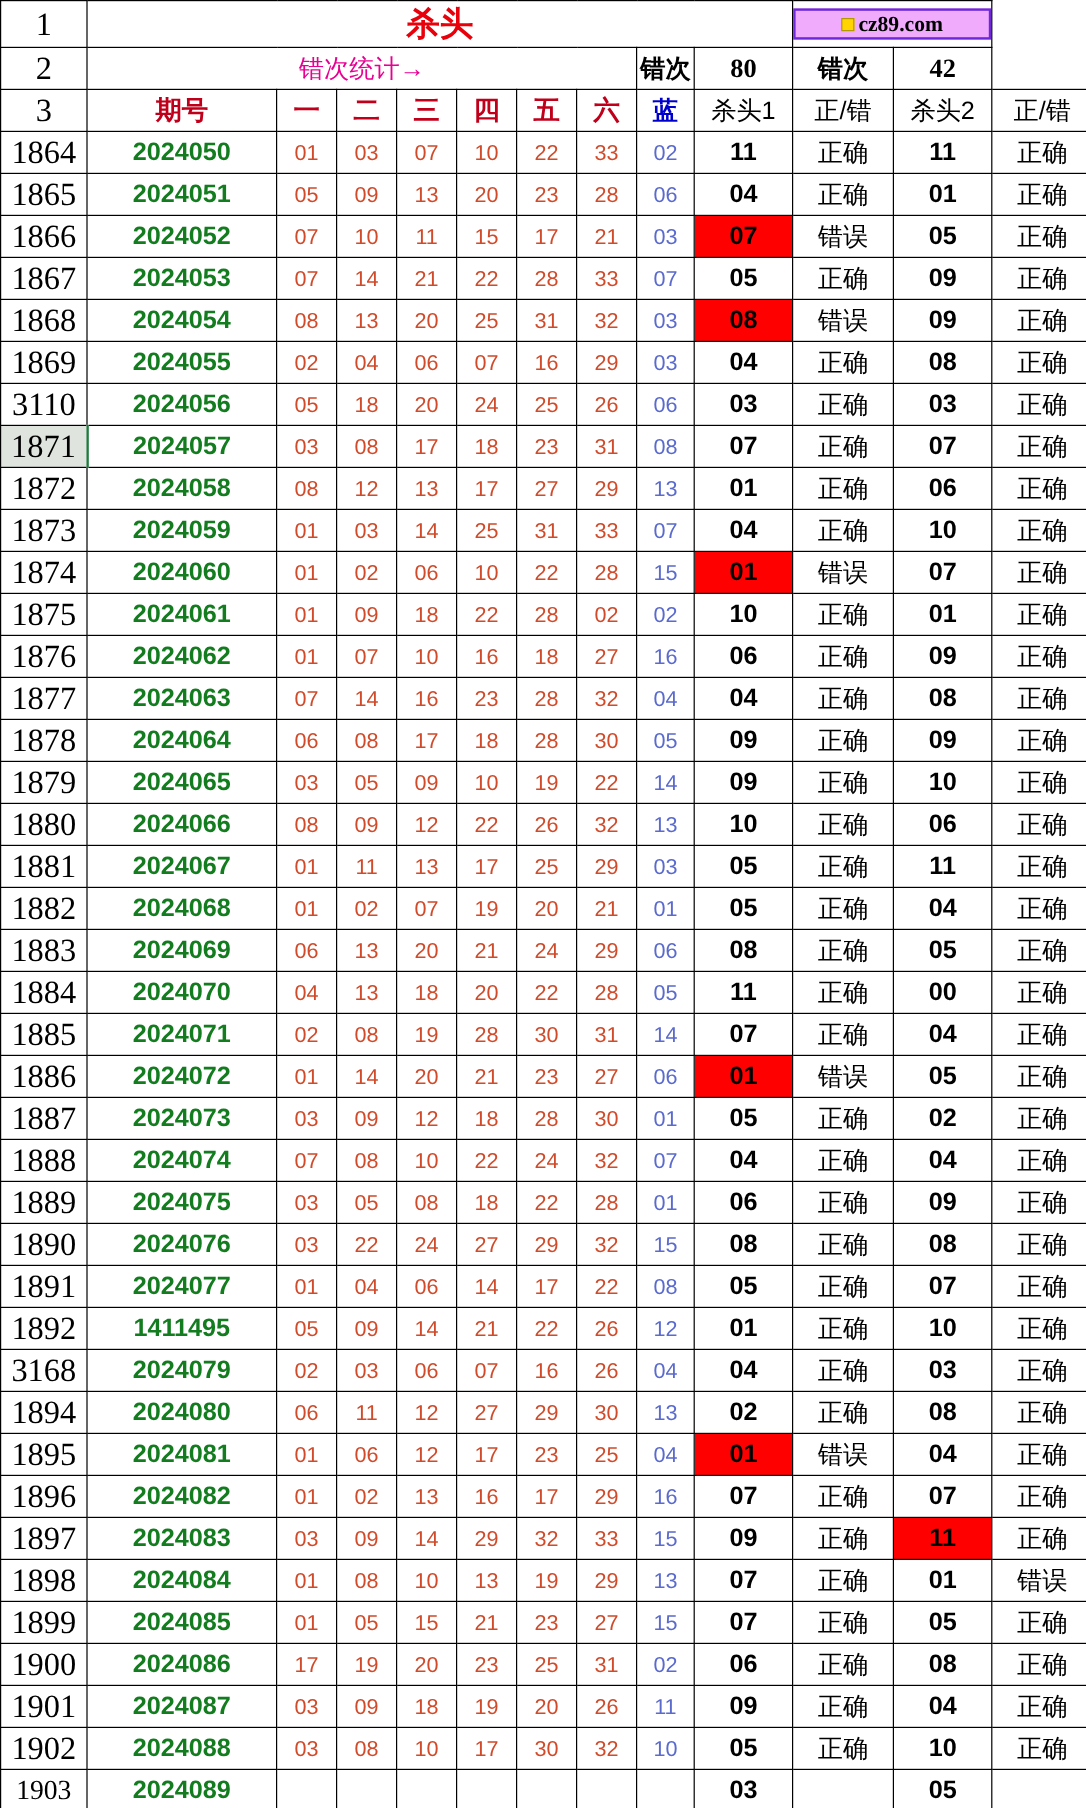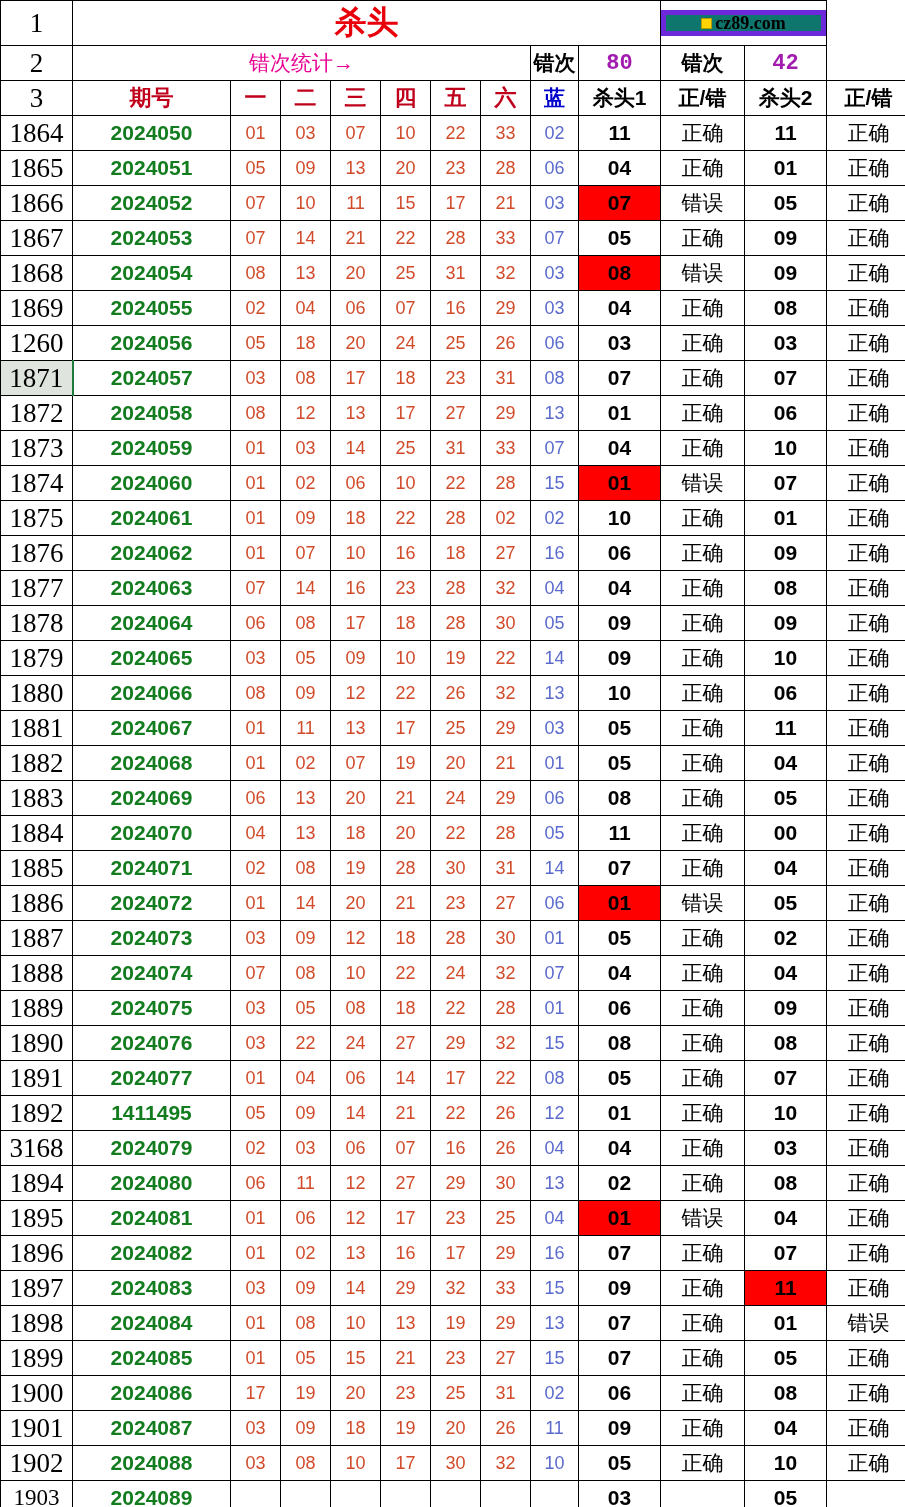--- a/index.html
+++ b/index.html
@@ -45,31 +45,31 @@
     border-right: 2px solid #1f7a3d;
     margin-left: 28px;
   }
   td.rownum.small { font-size: 23px; }
 
   
   tr.r1 td, tr.r2 td, tr.r3 td { height: 35px; }
   td.title {
     color: #e8000b;
     font-weight: bold;
-    font-size: 32px;
+    font-size: 28px;
     font-family: "Liberation Sans", sans-serif;
   }
   td.logo-cell {
     background: #ffffff;
     padding: 0 2px;
   }
   .logo {
     display: flex; align-items: center; justify-content: center;
-    background: #0f766e;
-    border: 5px solid #6d28d9;
+    background: #f0abfc;
+    border: 2px solid #6d28d9;
     height: 26px;
     font-size: 18px;
     font-weight: bold;
     font-family: "Liberation Serif", serif;
     color: #000000;
   }
   .logo .sq {
     width: 11px; height: 11px; background: #ffd400;
     border: 1px solid #b09a00; margin-right: 3px; display: inline-block;
   }
@@ -79,37 +79,37 @@
     font-size: 21px;
     text-align: right;
     padding-right: 6px;
     font-family: "Liberation Sans", sans-serif;
   }
   td.cuoci {
     font-size: 21px; font-weight: bold; color: #000000;
     font-family: "Liberation Sans", sans-serif;
   }
   td.cuoci-num {
-    font-size: 22px; font-weight: bold; color: #a21caf;
-    font-family: Liberation Mono, monospace;
+    font-size: 22px; font-weight: bold; color: #000000;
+    font-family: Liberation Serif, serif;
   }
   td.hdr-issue {
     color: #c0001b; font-weight: bold; font-size: 22px;
     font-family: "Liberation Sans", sans-serif;
   }
   td.hdr-ball {
     color: #c0001b; font-weight: bold; font-size: 22px;
     font-family: "Liberation Sans", sans-serif;
   }
   td.hdr-blue {
     color: #0000cc; font-weight: bold; font-size: 21px;
     font-family: "Liberation Sans", sans-serif;
   }
   td.hdr-kill {
-    color: #000000; font-weight: bold; font-size: 21px;
+    color: #000000; font-weight: normal; font-size: 21px;
     font-family: "Liberation Sans", sans-serif;
   }
 
   
   tr.data td { height: 35px; }
   td.issue {
     color: #127c1f; font-weight: bold; font-size: 21px;
     font-family: "Liberation Sans", sans-serif;
   }
   td.ball {
@@ -269,21 +269,21 @@
         <td class="ball">07</td>
         <td class="ball">16</td>
         <td class="ball">29</td>
         <td class="blue">03</td>
         <td class="kill">04</td>
         <td class="judge">正确</td>
         <td class="kill">08</td>
         <td class="judge">正确</td>
       </tr>
       <tr class="data">
-        <td class="rownum">1260</td>
+        <td class="rownum">3110</td>
         <td class="issue">2024056</td>
         <td class="ball">05</td>
         <td class="ball">18</td>
         <td class="ball">20</td>
         <td class="ball">24</td>
         <td class="ball">25</td>
         <td class="ball">26</td>
         <td class="blue">06</td>
         <td class="kill">03</td>
         <td class="judge">正确</td>

